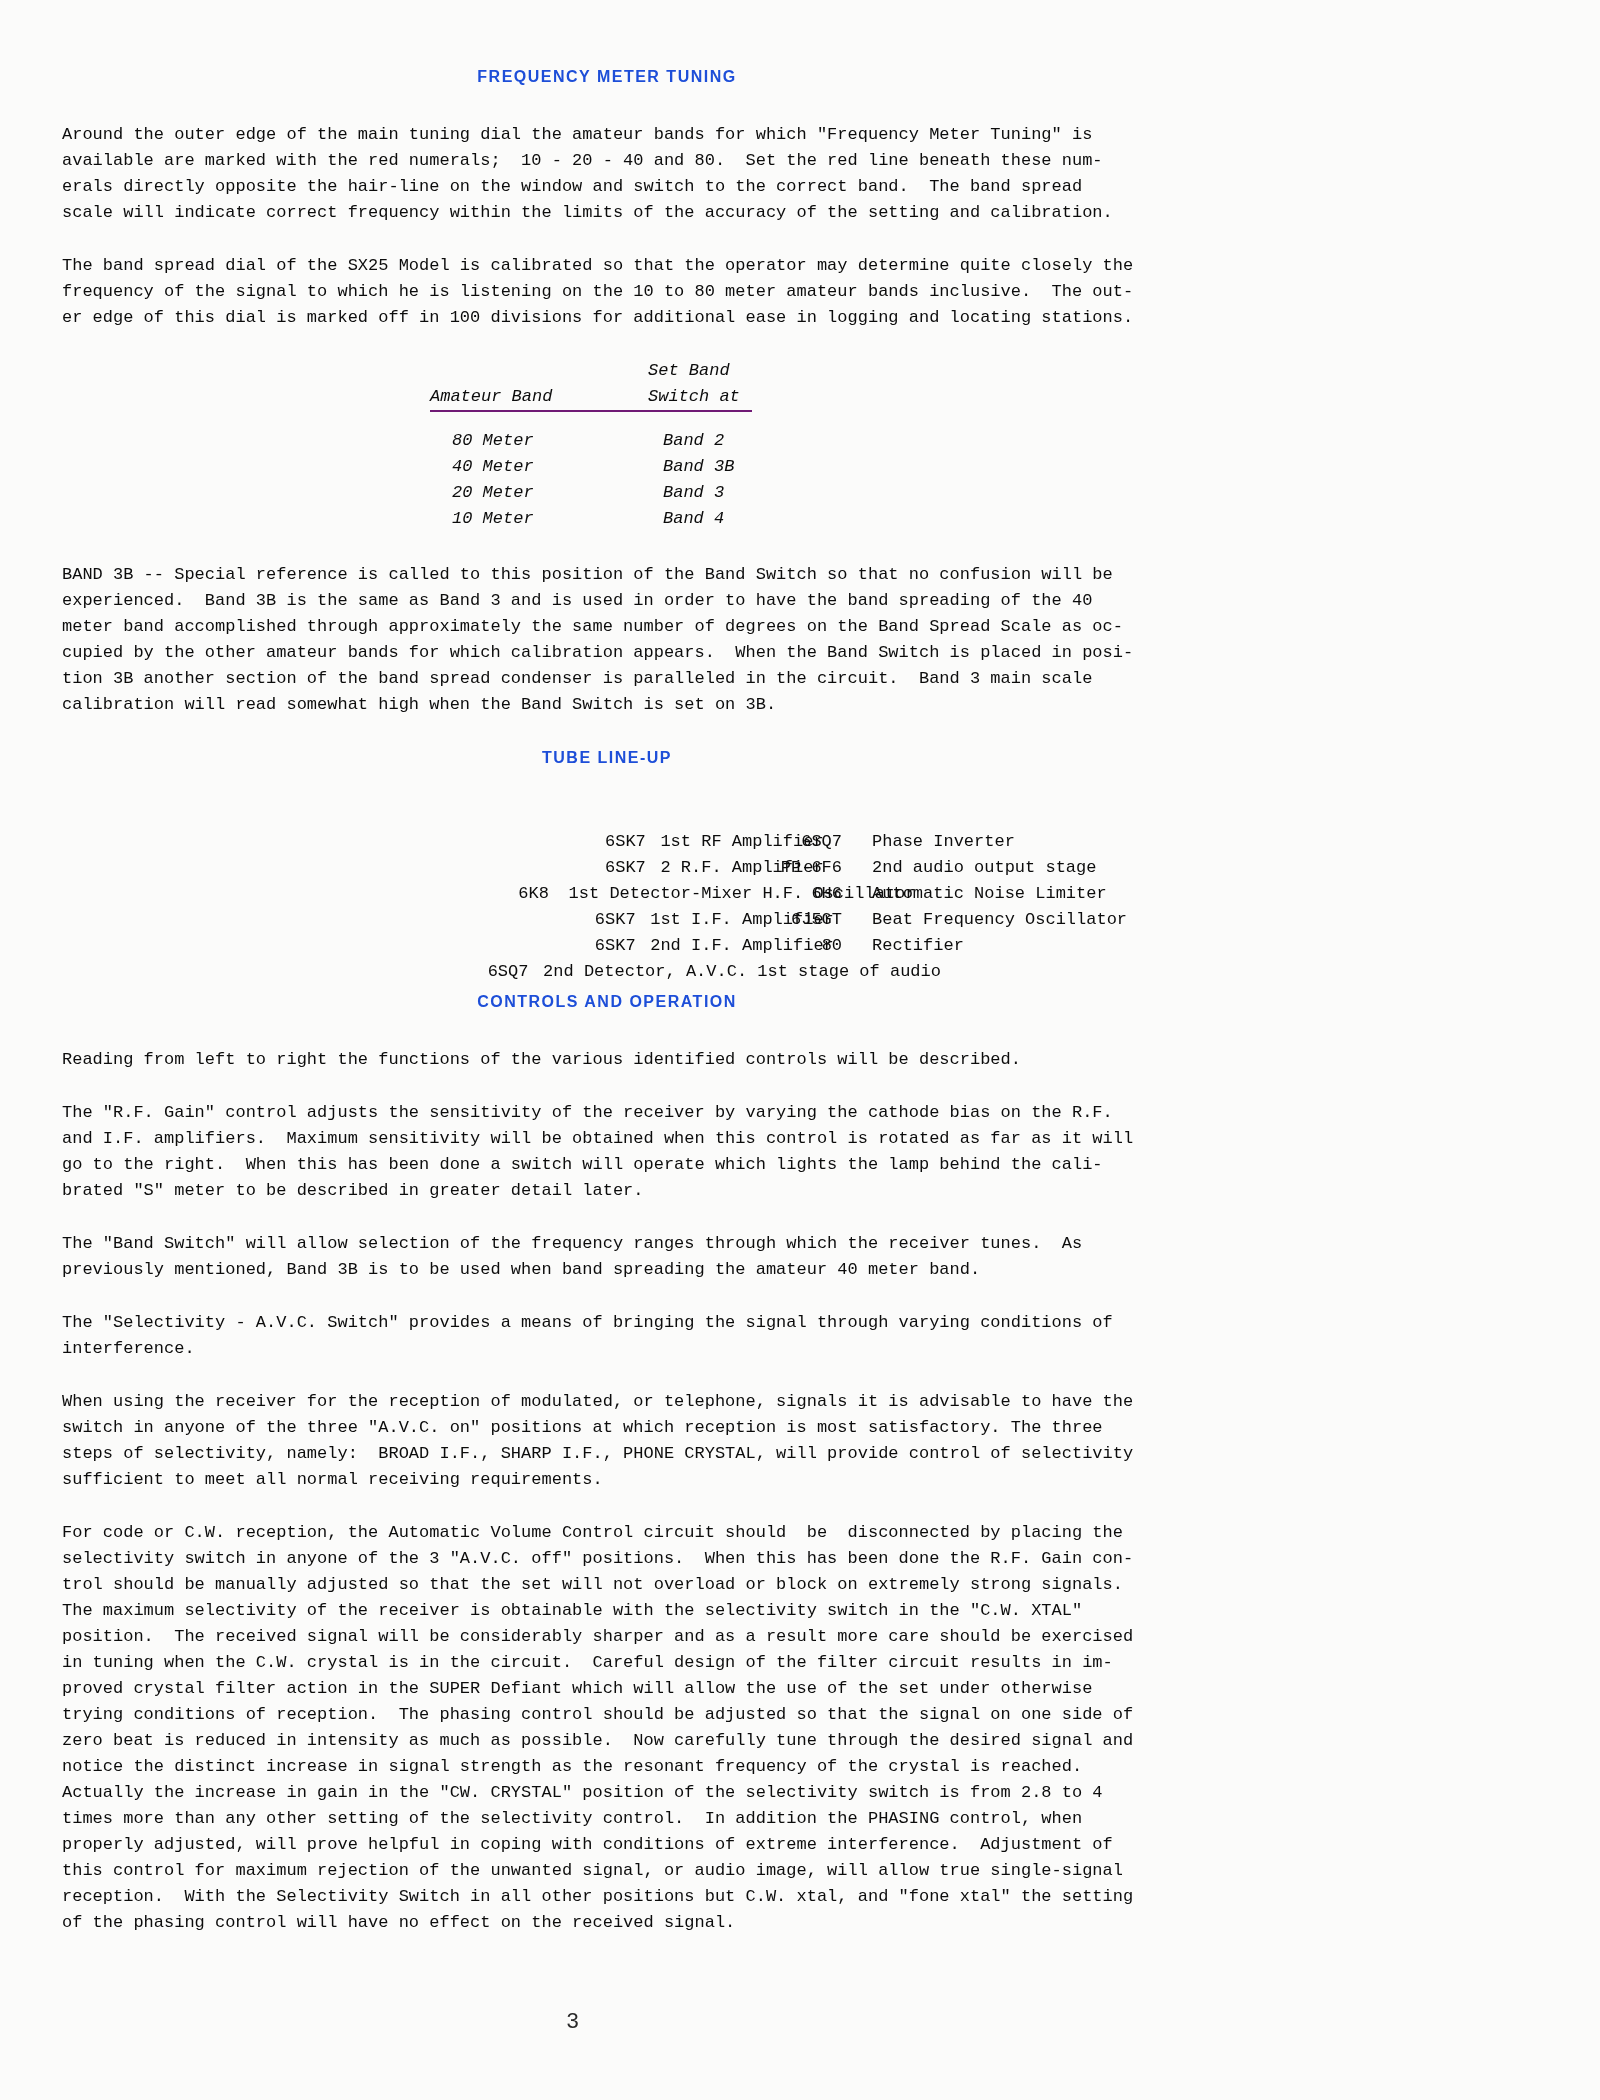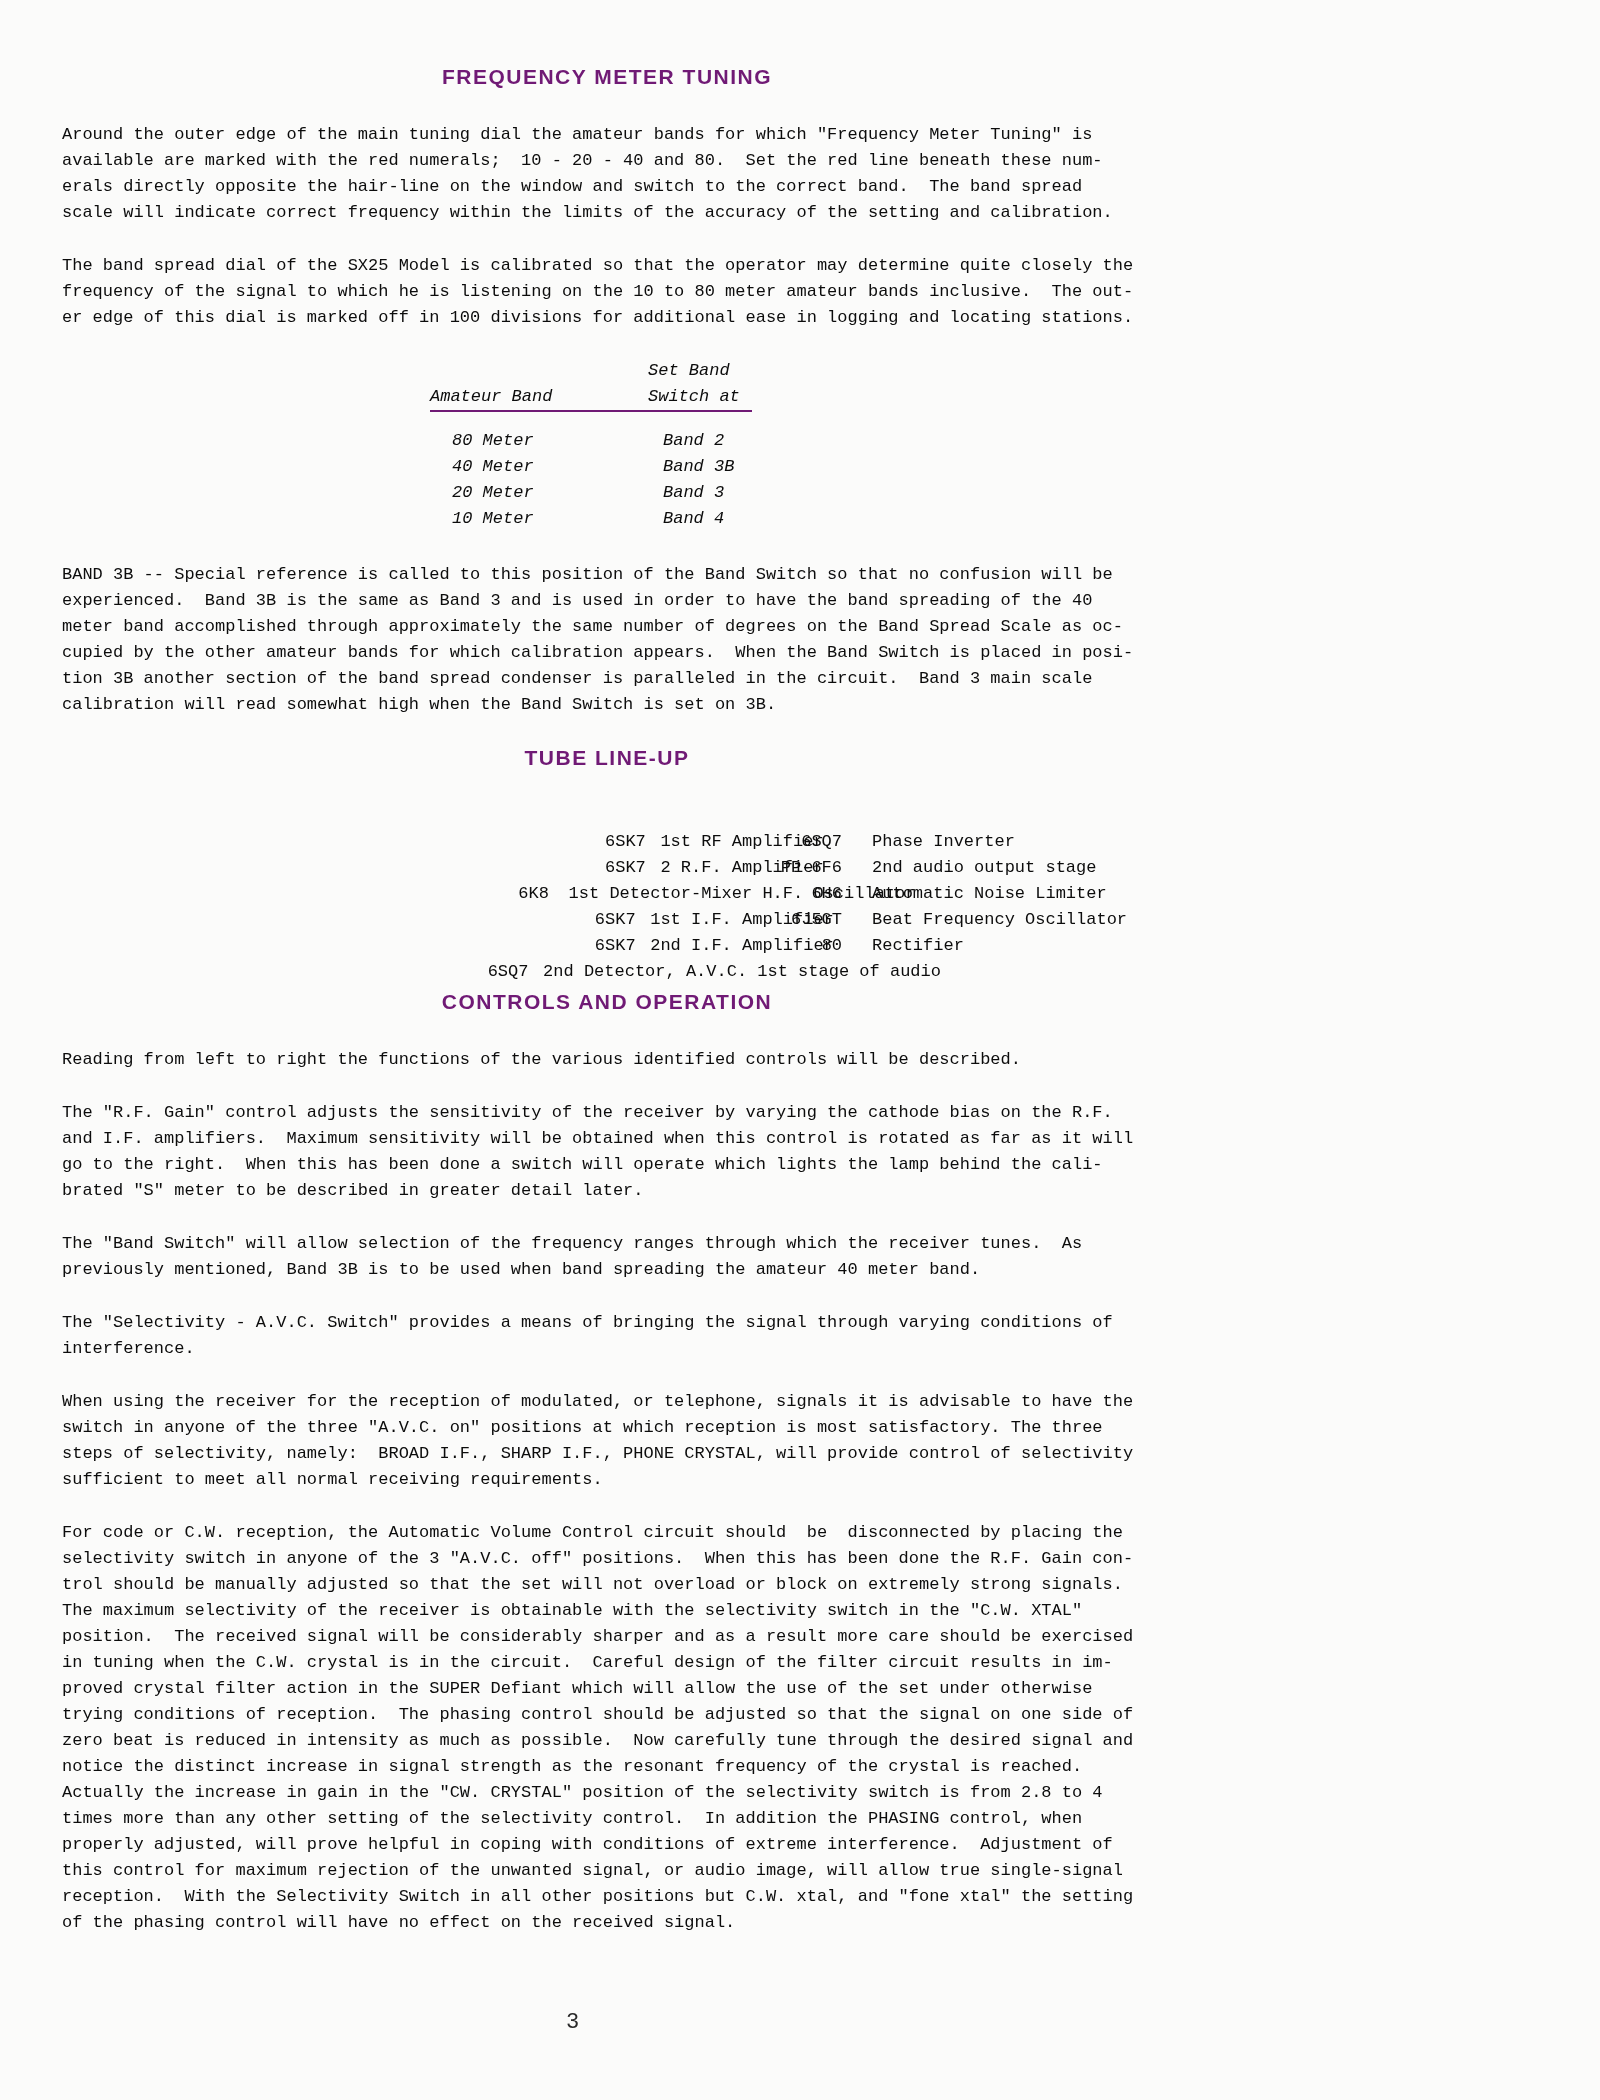--- a/index.html
+++ b/index.html
@@ -12,23 +12,23 @@
     -webkit-font-smoothing:antialiased;
   }
   .page { position:absolute; inset:0; }
   .content {
     position:absolute; left:62px; top:58px; width:1090px;
     font-size:17px; line-height:26px;
   }
   .para { white-space:pre-wrap; margin:0 0 27px 0; }
   h1 {
     font-family:"Liberation Sans","DejaVu Sans",sans-serif;
-    font-weight:bold; font-size:21px; line-height:26px;
+    font-weight:bold; font-size:16px; line-height:26px;
     letter-spacing:1.5px; text-align:center;
-    margin:6px 0 32px 0; color:#701a75;
+    margin:6px 0 32px 0; color:#1d4ed8;
   }
   h1.mid { margin-top:5px; }
   
   .band-table { margin:0 0 30px 368px; width:322px; }
   .bt-row { display:flex; height:26px;font-style:italic; }
   .bt-c1 { display:inline-block; width:218px; }
   .bt-underline { border-bottom:2px solid #701a75; }
   .bt-gap { height:16px; }
   .bt-row-data .bt-c1 { padding-left:22px; width:196px; }
   .bt-row-data .bt-c2 { padding-left:15px; }

